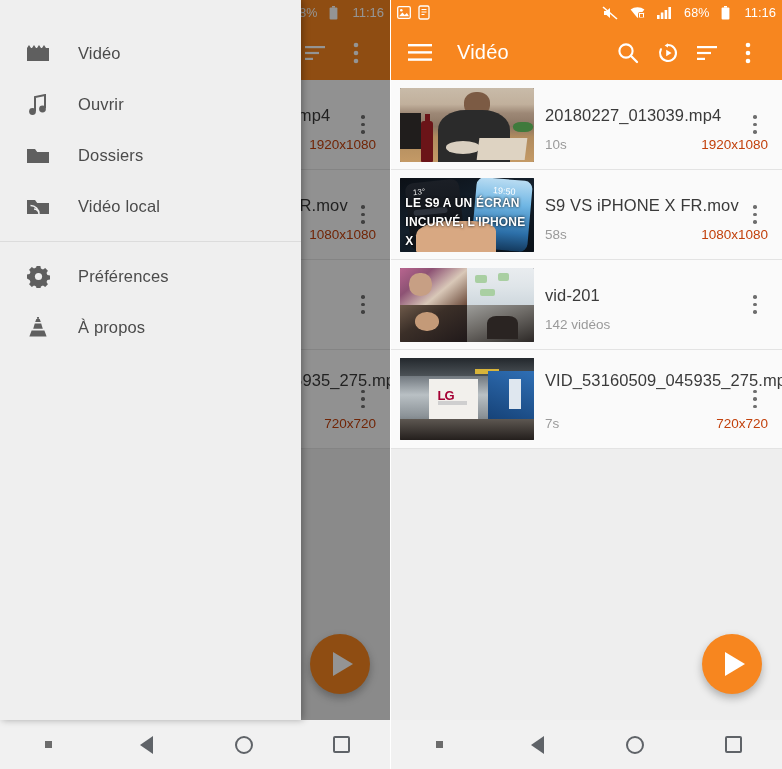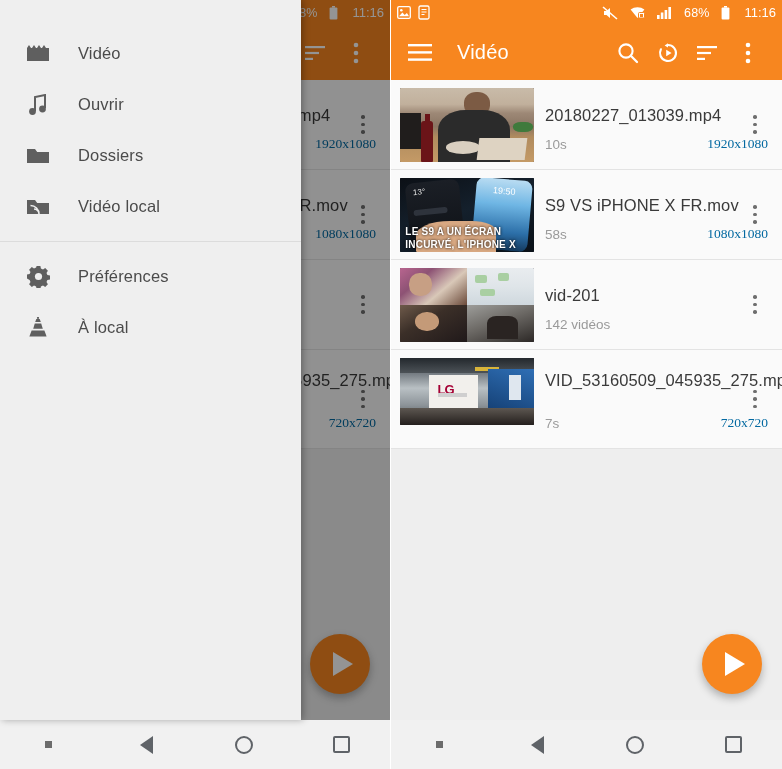--- a/index.html
+++ b/index.html
@@ -55,35 +55,35 @@
     position: relative; display: flex; align-items: flex-start;
     background: #fafafa; border-bottom: 1px solid #e3e3e3;
     height: 90px; padding: 8px 8px 8px 9px;
   }
   .row.tall { height: 99px; }
   .thumb {
     width: 134px; height: 74px; flex: none;
     border-radius: 1px; overflow: hidden; position: relative;
     background: #333;
   }
-  .row.tall .thumb { height: 67px; }
+  .row.tall .thumb { height: 82px; }
   .meta { flex: 1; position: relative; height: 100%; padding-left: 11px; }
   .fname {
     position: absolute; top: 17px; left: 11px; right: 34px;
     font-size: 16.5px; color: #3a3a3a; line-height: 21px;
     letter-spacing: .1px;
   }
   .row.tall .fname { top: 12px; }
   .dur {
     position: absolute; bottom: 9px; left: 11px;
     font-size: 13.5px; color: #9a9a9a;
   }
   .res {
     position: absolute; bottom: 9px; right: 6px;
-    font-size: 13.5px; color: #0369a1; font-family: Liberation Serif, serif;
+    font-size: 13.5px; color: #c2410c;
   }
   .kebab {
     position: absolute; top: 50%; right: 6px; transform: translateY(-50%);
     width: 26px; height: 34px; display: flex; flex-direction: column;
     align-items: center; justify-content: center; gap: 4px; cursor: pointer;
   }
   .kebab i { width: 3.5px; height: 3.5px; border-radius: 50%; background: #6e6e6e; display: block; }
 
   
   .fab {
@@ -142,22 +142,22 @@
   .t1 .dark { position:absolute; left:0; top:34%; width:16%; height:48%; background:#201d1c; }
 
   
   .t2 { background: linear-gradient(160deg,#0c1016 0%,#14202c 45%,#0a1118 100%); }
   .t2 .ph1 { position:absolute; left:6%; top:4%; width:40%; height:92%; background:linear-gradient(180deg,#1b1f26,#0e1116); border-radius:8px; transform: rotate(-6deg); }
   .t2 .ph1 .t { position:absolute; left:14%; top:8%; font-size:8px; color:#e8e8e8; font-family:"Liberation Sans",sans-serif; }
   .t2 .ph1 .b { position:absolute; left:12%; top:40%; width:62%; height:8%; background:#2e333c; border-radius:3px; }
   .t2 .ph2 { position:absolute; left:55%; top:2%; width:42%; height:96%; background:linear-gradient(180deg,#b9dcf2 0%,#6fb6e4 35%,#2c6fa8 75%,#143a5e 100%); border-radius:8px; transform: rotate(5deg); }
   .t2 .ph2 .t { position:absolute; left:30%; top:10%; font-size:9px; color:#ffffff; font-family:"Liberation Sans",sans-serif; }
   .t2 .hand { position:absolute; left:12%; top:58%; width:60%; height:46%; background:#d8a882; border-radius:42% 30% 10% 14%; }
-  .t2 .cap { position:absolute; left:4%; bottom:2%; right:6%; color:#ffffff; font-size:10px; font-weight:bold;
-             line-height:13px; text-shadow:0 0 3px #000; letter-spacing:.2px; }
+  .t2 .cap { position:absolute; left:4%; bottom:2%; right:6%; color:#ffffff; font-size:12px; font-weight:bold;
+             line-height:19px; text-shadow:0 0 3px #000; letter-spacing:.2px; }
 
   
   .t3 { display: grid; grid-template-columns: 1fr 1fr; grid-template-rows: 1fr 1fr; }
   .t3 .q { position: relative; overflow: hidden; }
   .q1 { background: linear-gradient(140deg,#b8658f 0%,#8d5274 30%,#d9c8b8 62%,#6b4a3a 100%); }
   .q1::after { content:""; position:absolute; left:14%; top:14%; width:34%; height:62%; background:#c79f84; border-radius:46%; }
   .q2 { background: linear-gradient(180deg,#e9ecef 0%,#dfe5e9 50%,#cfd8de 100%); }
   .q2 i { position:absolute; background:#a9cfa2; border-radius:2px; display:block; }
   .q3 { background: linear-gradient(150deg,#6e5a4a 0%,#3b2f28 40%,#20191a 100%); }
   .q3::after { content:""; position:absolute; left:22%; top:18%; width:36%; height:52%; background:#c49a78; border-radius:48%; }
@@ -429,21 +429,21 @@
 
       <div class="ditem">
         <span class="dicon">
           <svg width="22" height="22" viewBox="0 0 22 22">
               <path d="M9.3 2h3.4l1.1 3H8.2z" fill="#5f5f5f"></path>
               <path d="M7.8 6.6h6.4l1.6 5.2H6.2z" fill="#5f5f5f"></path>
               <path d="M4.6 13.6h12.8l2.2 5.9H2.4z" fill="#5f5f5f"></path>
               <circle cx="11" cy="1" r="1.1" fill="#5f5f5f"></circle>
             </svg>
         </span>
-        <span class="dlabel">À local</span>
+        <span class="dlabel">À propos</span>
       </div>
     </div>
 
     <div class="navbar">
       <div class="nb">
           <span class="nb-dot"></span>
         </div>
       <div class="nb">
           <span class="nb-back"></span>
         </div>

